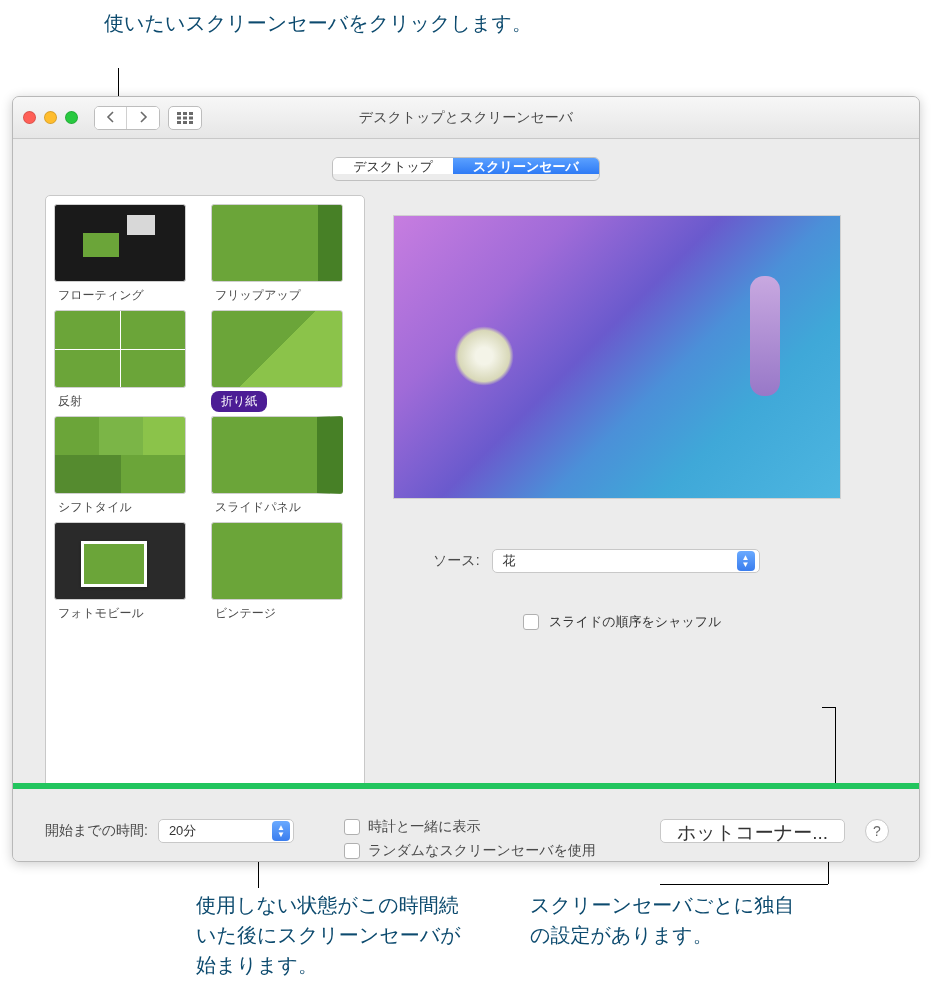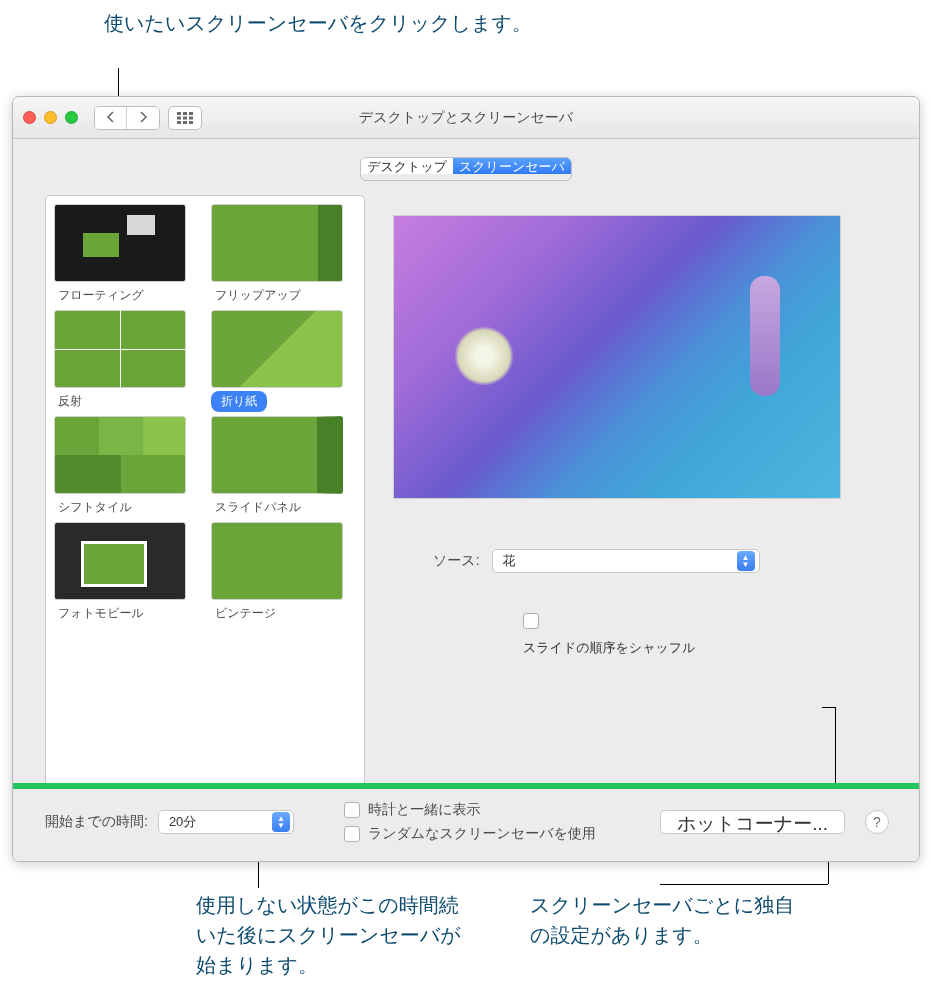--- a/index.html
+++ b/index.html
@@ -112,27 +112,28 @@
   padding: 18px 0 14px 0;
 }
 .seg-control {
   display: flex;
   border: 1px solid #c0c0c0;
   border-radius: 6px;
   overflow: hidden;
   height: 24px;
 }
 .seg-control button {
-  border: none; padding: 0 6px; font-size: 13px; cursor: pointer;
+  border: none; padding: 0 20px; font-size: 13px; cursor: pointer;
   background: #fff; color: #333; height: 16px;
 }
 .seg-control button.selected {
   background: #3b82f6;
   background: linear-gradient(#5aa0ff, #2f7bf5);
   color: #fff;
+  font-weight: bold;
 }
 
 .content {
   display: flex;
   padding: 0 30px 0 32px;
   gap: 8px;
   height: 564px;
 }
 .saver-list {
   width: 320px;
@@ -159,21 +160,21 @@
 .thumb-label {
   font-size: 12px;
   color: #4a4a4a;
   margin-top: 3px;
   text-align: left;
   padding: 2px 4px;
   border-radius: 8px;
   display: inline-block;
 }
 .thumb-label.selected {
-  background: #3b82f6;
+  background: #4c1d95;
   color: #fff;
   padding: 2px 10px;
 }
 .thumb.dark { background: #1a1a1a; }
 .thumb.dark::before {
   content: ""; position: absolute; left: 28px; top: 28px; width: 36px; height: 24px;
   background: #6ba539;
 }
 .thumb.dark::after {
   content: ""; position: absolute; left: 72px; top: 10px; width: 28px; height: 20px;
@@ -254,23 +255,22 @@
 }
 .popup-arrows {
   width: 18px; height: 20px;
   background: linear-gradient(#6aaaff,#3a7dee);
   border-radius: 4px;
   display:flex; flex-direction:column; align-items:center; justify-content:center;
   color:#fff; font-size:8px; line-height:7px;
 }
 
 .shuffle-row {
-  display:flex; align-items:flex-start; gap:10px;
+  display:flex; align-items:center; gap:10px;
   padding-left: 130px;
-  flex-direction: column;
 }
 .checkbox {
   width:16px; height:16px; border:1px solid #b0b0b0;
   border-radius:3px; background:#fff; cursor:pointer;
 }
 
 .bracket {
   position: absolute;
   right: 83px; top: 610px;
   width: 14px; height: 122px;
@@ -290,21 +290,21 @@
 .footer-row1 {
   display: flex; align-items: center; gap: 10px;
 }
 .time-label { font-size: 14px; color: #4a4a4a; }
 .time-popup {
   width: 136px; height: 24px;
   border:1px solid #c8c8c8; border-radius:5px;
   background:#fff; display:flex; align-items:center; justify-content:space-between;
   padding:0 3px 0 10px; font-size:13px; cursor:pointer;
 }
-.chk-group { margin-left: 40px; display:flex; flex-direction:column; gap:6px; }
+.chk-group { margin-left: 40px; display:flex; flex-direction:column; gap:6px;margin-top:17px; }
 .chk-row { display:flex; align-items:center; gap:8px; font-size:14px; color:#4a4a4a; }
 .hot-corners-btn {
   margin-left:auto; height:24px; padding:0 16px;
   border:1px solid #c8c8c8; border-radius:5px; background:#fff;
   font-size:19px; color:#333; cursor:pointer;
 }
 .help-btn {
   width:24px; height:24px; border-radius:50%;
   border:1px solid #c8c8c8; background:#fff;
   margin-left:10px; cursor:pointer;

